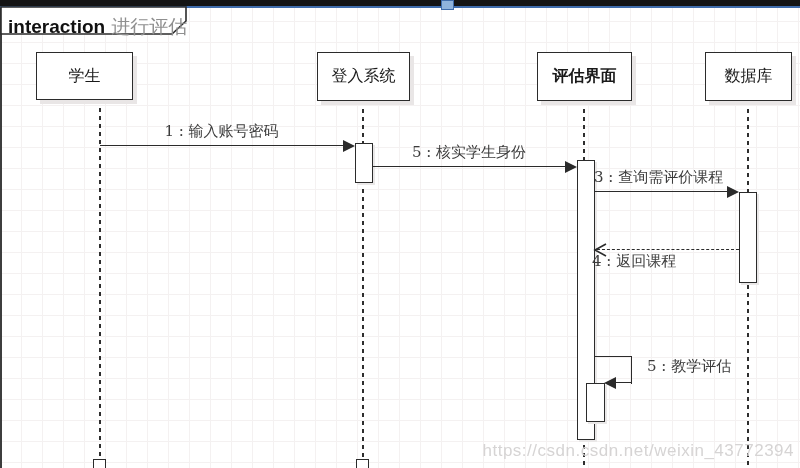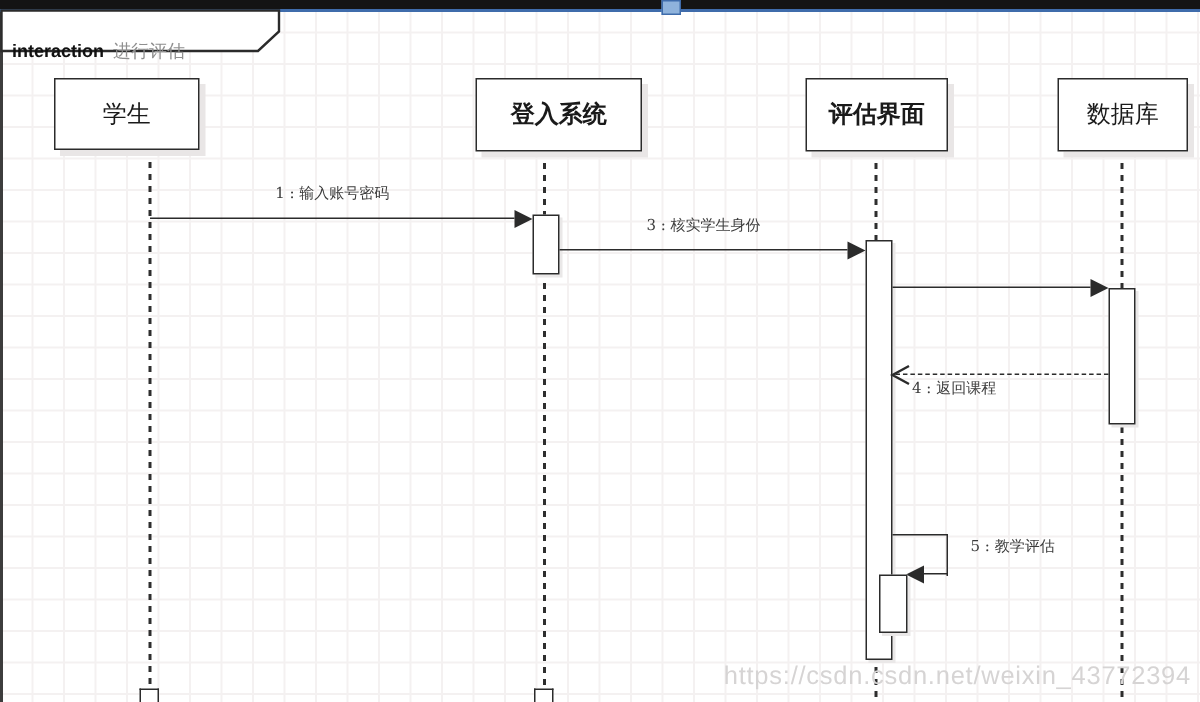--- a/index.html
+++ b/index.html
@@ -17,33 +17,33 @@
   }
 
   .topbar { position: absolute; left: 0; top: 0; width: 800px; height: 6px; background: #141414; }
   .topbar-accent { position: absolute; left: 0; top: 6px; width: 800px; height: 2px; background: #3f6cab; }
   .topbar-notch { position: absolute; left: 441px; top: 0; width: 13px; height: 10px;
     background: #8fb3dc; border: 1px solid #3f6cab; }
 
   .frame-left-border { position: absolute; left: 0; top: 8px; width: 2px; height: 460px; background: #3d3d3d; }
 
   .frame-label-svg { position: absolute; left: 0; top: 6px; }
-  .frame-label-text { position: absolute; left: 8px; top: 26px; font-size: 12px; white-space: nowrap; }
+  .frame-label-text { position: absolute; left: 8px; top: 14px; font-size: 19px; white-space: nowrap; }
   .frame-keyword { font-weight: bold; color: #111111; }
   .frame-title { color: #8f8f8f; margin-left: 6px; font-family: "DejaVu Serif", serif; }
 
   .head {
     position: absolute; height: 48px; background: #ffffff;
     border: 1.6px solid #2b2b2b;
     box-shadow: 4px 4px 0 #e9e6e6;
     display: flex; align-items: center; justify-content: center;
     font-family: "DejaVu Serif", serif; font-size: 16px; color: #1a1a1a;
   }
   .head-student  { left: 36px;  top: 52px; width: 97px; }
-  .head-login    { left: 317px; top: 52px; width: 111px; height: 49px; font-weight: bold; }
+  .head-login    { left: 317px; top: 52px; width: 93px; height: 49px; }
   .head-evalui   { left: 537px; top: 52px; width: 95px; height: 49px; font-weight: bold; }
   .head-database { left: 705px; top: 52px; width: 87px; height: 49px; }
 
   .lifeline {
     position: absolute; width: 2px;
     background: repeating-linear-gradient(to bottom, #2e2e2e 0 4px, transparent 4px 8px);
   }
 
   .activation {
     position: absolute; background: #ffffff;
@@ -56,21 +56,21 @@
   .msg-vline { position: absolute; width: 0; border-left: 1.6px solid #2b2b2b; }
 
   .arrow-right { position: absolute; width: 0; height: 0;
     border-left: 12px solid #2b2b2b; border-top: 6px solid transparent; border-bottom: 6px solid transparent; }
   .arrow-left { position: absolute; width: 0; height: 0;
     border-right: 12px solid #2b2b2b; border-top: 6px solid transparent; border-bottom: 6px solid transparent; }
   .open-arrow-left { position: absolute; }
 
   .msg-label {
     position: absolute; font-family: "DejaVu Serif", serif;
-    font-size: 10px; color: #3c3c3c; white-space: nowrap;
+    font-size: 15px; color: #3c3c3c; white-space: nowrap;
   }
   .msg-label-centered { text-align: center; }
 
   .cutoff-rect { position: absolute; width: 13px; height: 9px; background: #ffffff; border: 1.6px solid #2b2b2b; border-bottom: none; }
 
   .watermark {
     position: absolute; right: 6px; top: 441px;
     font-size: 17px; color: #d6d4d4; letter-spacing: 0.5px;
     font-family: "Liberation Sans", sans-serif;
   }
@@ -111,32 +111,33 @@
   </div>
 
   <div class="activation" style="left:355px; top:143px; width:18px; height:40px;"></div>
   <div class="activation" style="left:577px; top:160px; width:18px; height:280px;"></div>
   <div class="activation" style="left:739px; top:192px; width:18px; height:91px;"></div>
 
   <div class="msg-label msg-label-centered" style="left:100px; top:122px; width:243px;">1 : 输入账号密码</div>
   <div class="msg-line-solid" style="left:100px; top:145px; width:243px;"></div>
   <div class="arrow-right" style="left:343px; top:140px;"></div>
 
-  <div class="msg-label msg-label-centered" style="left:373px; top:143px; width:192px;">3 : 核实学生身份</div>
+  <div class="msg-label msg-label-centered" style="left:373px; top:143px; width:192px;">5 : 核实学生身份</div>
   <div class="msg-line-solid" style="left:373px; top:166px; width:192px;"></div>
   <div class="arrow-right" style="left:565px; top:161px;"></div>
 
+  <div class="msg-label" style="left:594px; top:168px;">3 : 查询需评价课程</div>
   <div class="msg-line-solid" style="left:595px; top:191px; width:132px;"></div>
   <div class="arrow-right" style="left:727px; top:186px;"></div>
 
   <div class="msg-line-dashed" style="left:597px; top:249px; width:142px;"></div>
   <svg class="open-arrow-left" style="left:592px; top:242px;" width="16" height="16">
     <path d="M14,2 L3,8 L14,14" fill="none" stroke="#2b2b2b" stroke-width="1.6"></path>
   </svg>
-  <div class="msg-label" style="left:608px; top:252px;text-align:center;">4 : 返回课程</div>
+  <div class="msg-label" style="left:592px; top:252px;text-align:center;">4 : 返回课程</div>
 
   <div class="msg-line-solid" style="left:595px; top:356px; width:37px;"></div>
   <div class="msg-vline" style="left:631px; top:356px; height:28px;"></div>
   <div class="msg-line-solid" style="left:616px; top:382px; width:16px;"></div>
   <div class="arrow-left" style="left:604px; top:377px;"></div>
   <div class="msg-label" style="left:599px; top:357px;margin-left:48px;">5 : 教学评估</div>
 
   <div class="activation" style="left:586px; top:383px; width:19px; height:39px;"></div>
 
   <div class="cutoff-rect" style="left:93px; top:459px;"></div>

